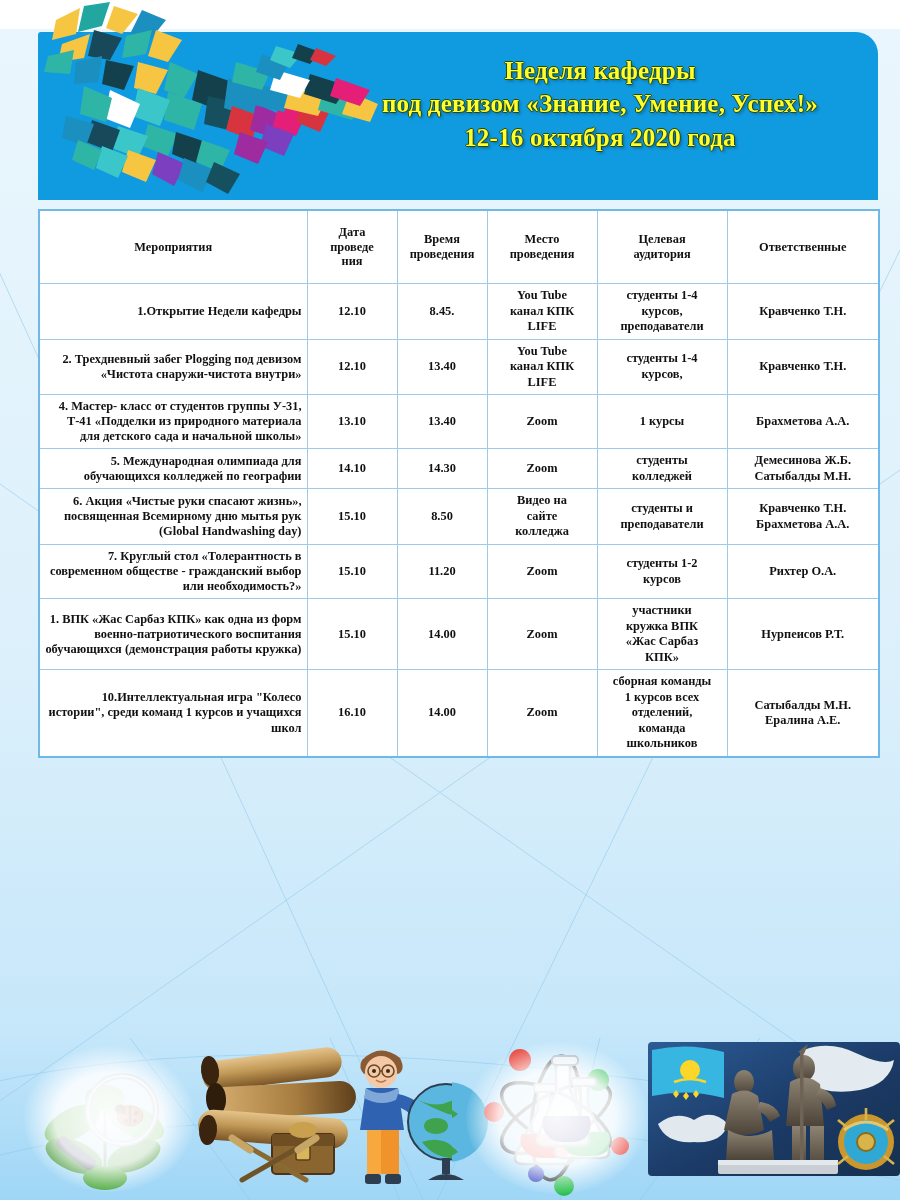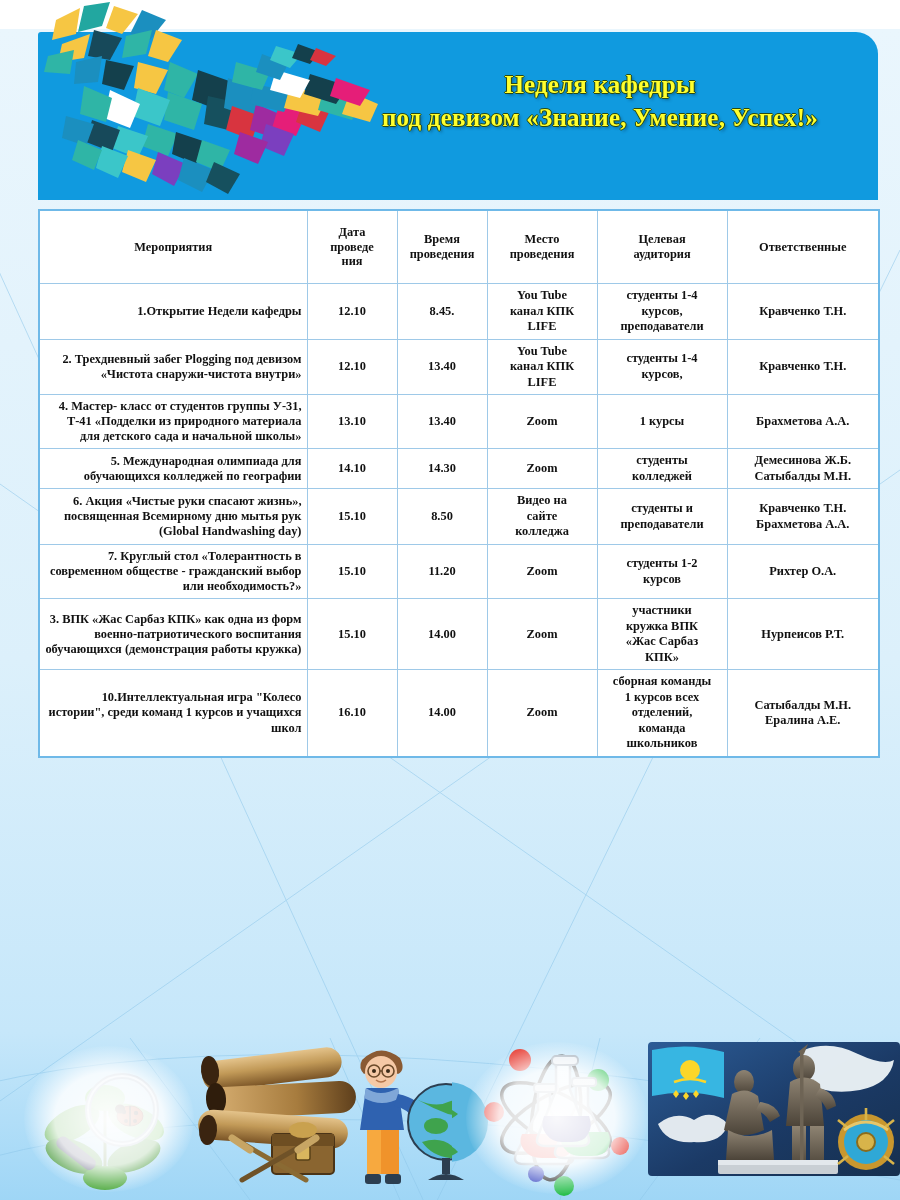--- a/index.html
+++ b/index.html
@@ -22,21 +22,21 @@
   #bg-lines{position:absolute;inset:0;pointer-events:none;}
 
   
   #header-band{
     position:absolute;left:38px;top:32px;width:840px;height:168px;
     background:#109ADF;
     border-top-right-radius:22px;
     border-top-left-radius:3px;
   }
   #header-title{
-    position:absolute;left:330px;top:68px;width:540px;
+    position:absolute;left:330px;top:54px;width:540px;
     text-align:center;
     color:#FFFF2E;
     font-weight:bold;
     font-size:25px;
     line-height:1.33;
     letter-spacing:.2px;
     text-shadow:
        1px 0 0 #2a4a10, -1px 0 0 #2a4a10,
        0 1px 0 #2a4a10, 0 -1px 0 #2a4a10,
        2px 2px 3px rgba(0,40,70,.45);
@@ -178,20 +178,21 @@
       <polygon points="84,146 110,156 100,178 78,168" fill="#3BC6C9"></polygon>
       <polygon points="60,140 84,150 76,170 54,160" fill="#2FB5A6"></polygon>
       <polygon points="166,158 196,170 184,192 160,180" fill="#1B8FBF"></polygon>
       <polygon points="196,162 222,174 210,194 188,182" fill="#16505E"></polygon>
     </g>
   </svg>
 
   <div id="header-title">
     <span class="ln">Неделя кафедры</span>
     <span class="ln">под девизом «Знание, Умение, Успех!»</span>
+    <span class="ln">12-16 октября 2020 года</span>
   </div>
 
   <div id="schedule-wrap">
     <table id="schedule">
       <colgroup>
         <col class="c-ev">
           <col class="c-date">
           <col class="c-time">
         <col class="c-place">
           <col class="c-aud">
@@ -267,21 +268,21 @@
           </tr>
           <tr>
             <td class="ev">7. Круглый стол «Толерантность в современном обществе - гражданский выбор или необходимость?»</td>
             <td class="c">15.10</td>
             <td class="c">11.20</td>
             <td class="c"><span>Zoom</span></td>
             <td class="c"><span>студенты 1-2</span><br><span>курсов</span></td>
             <td class="c"><span>Рихтер О.А.</span></td>
           </tr>
           <tr>
-            <td class="ev">3. ВПК «Жас Сарбаз КПК» как одна из форм военно-патриотического воспитания обучающихся (демонстрация работы кружка)</td>
+            <td class="ev">1. ВПК «Жас Сарбаз КПК» как одна из форм военно-патриотического воспитания обучающихся (демонстрация работы кружка)</td>
             <td class="c">15.10</td>
             <td class="c">14.00</td>
             <td class="c"><span>Zoom</span></td>
             <td class="c"><span>участники</span><br><span>кружка ВПК</span><br><span>«Жас Сарбаз</span><br><span>КПК»</span></td>
             <td class="c"><span>Нурпеисов Р.Т.</span></td>
           </tr>
           <tr>
             <td class="ev">10.Интеллектуальная игра "Колесо истории", среди команд 1 курсов и учащихся школ</td>
             <td class="c">16.10</td>
             <td class="c">14.00</td>

